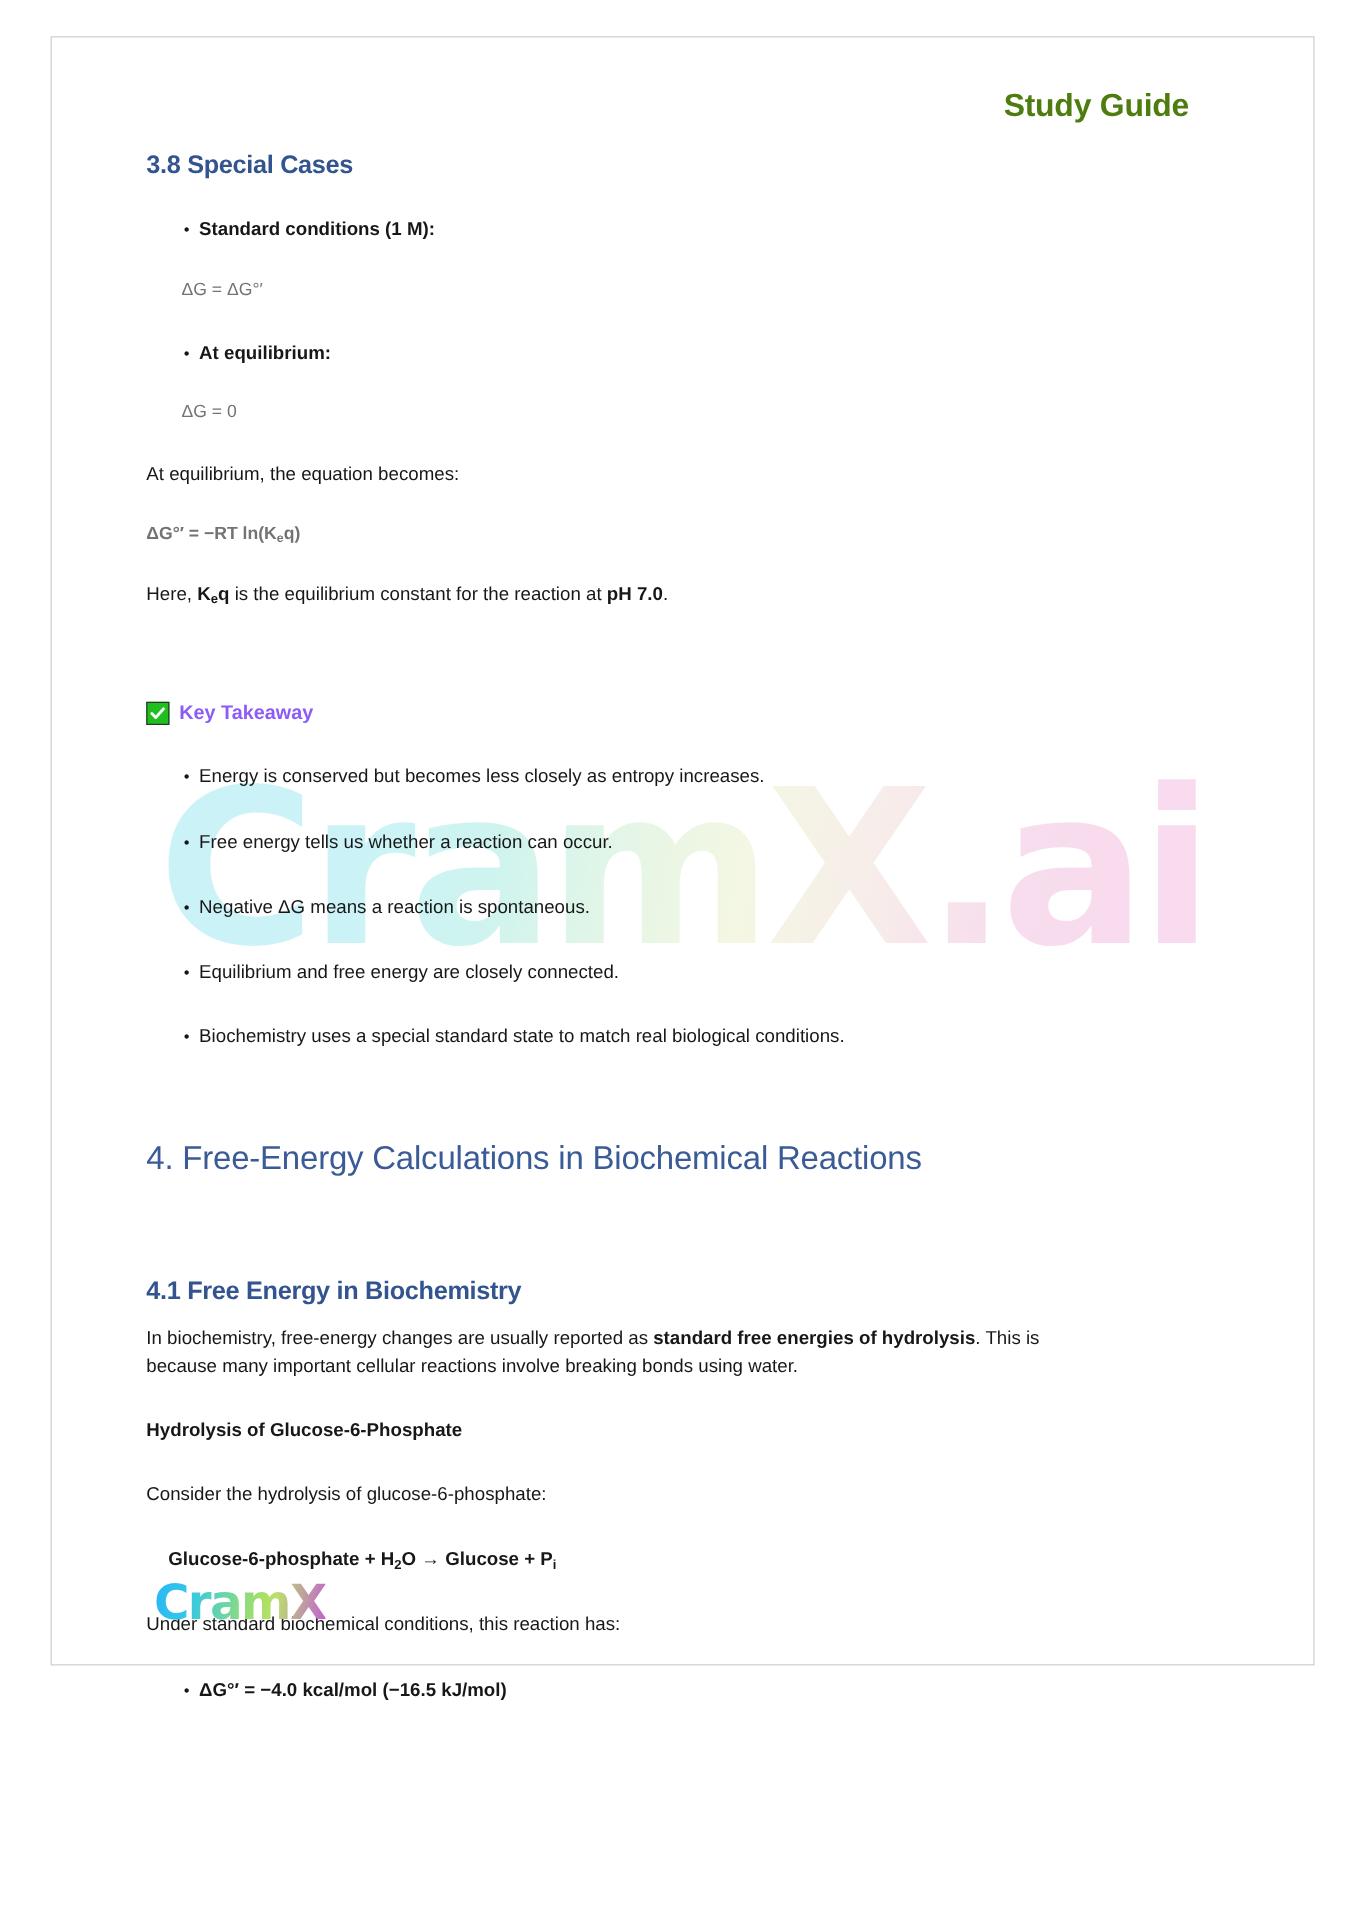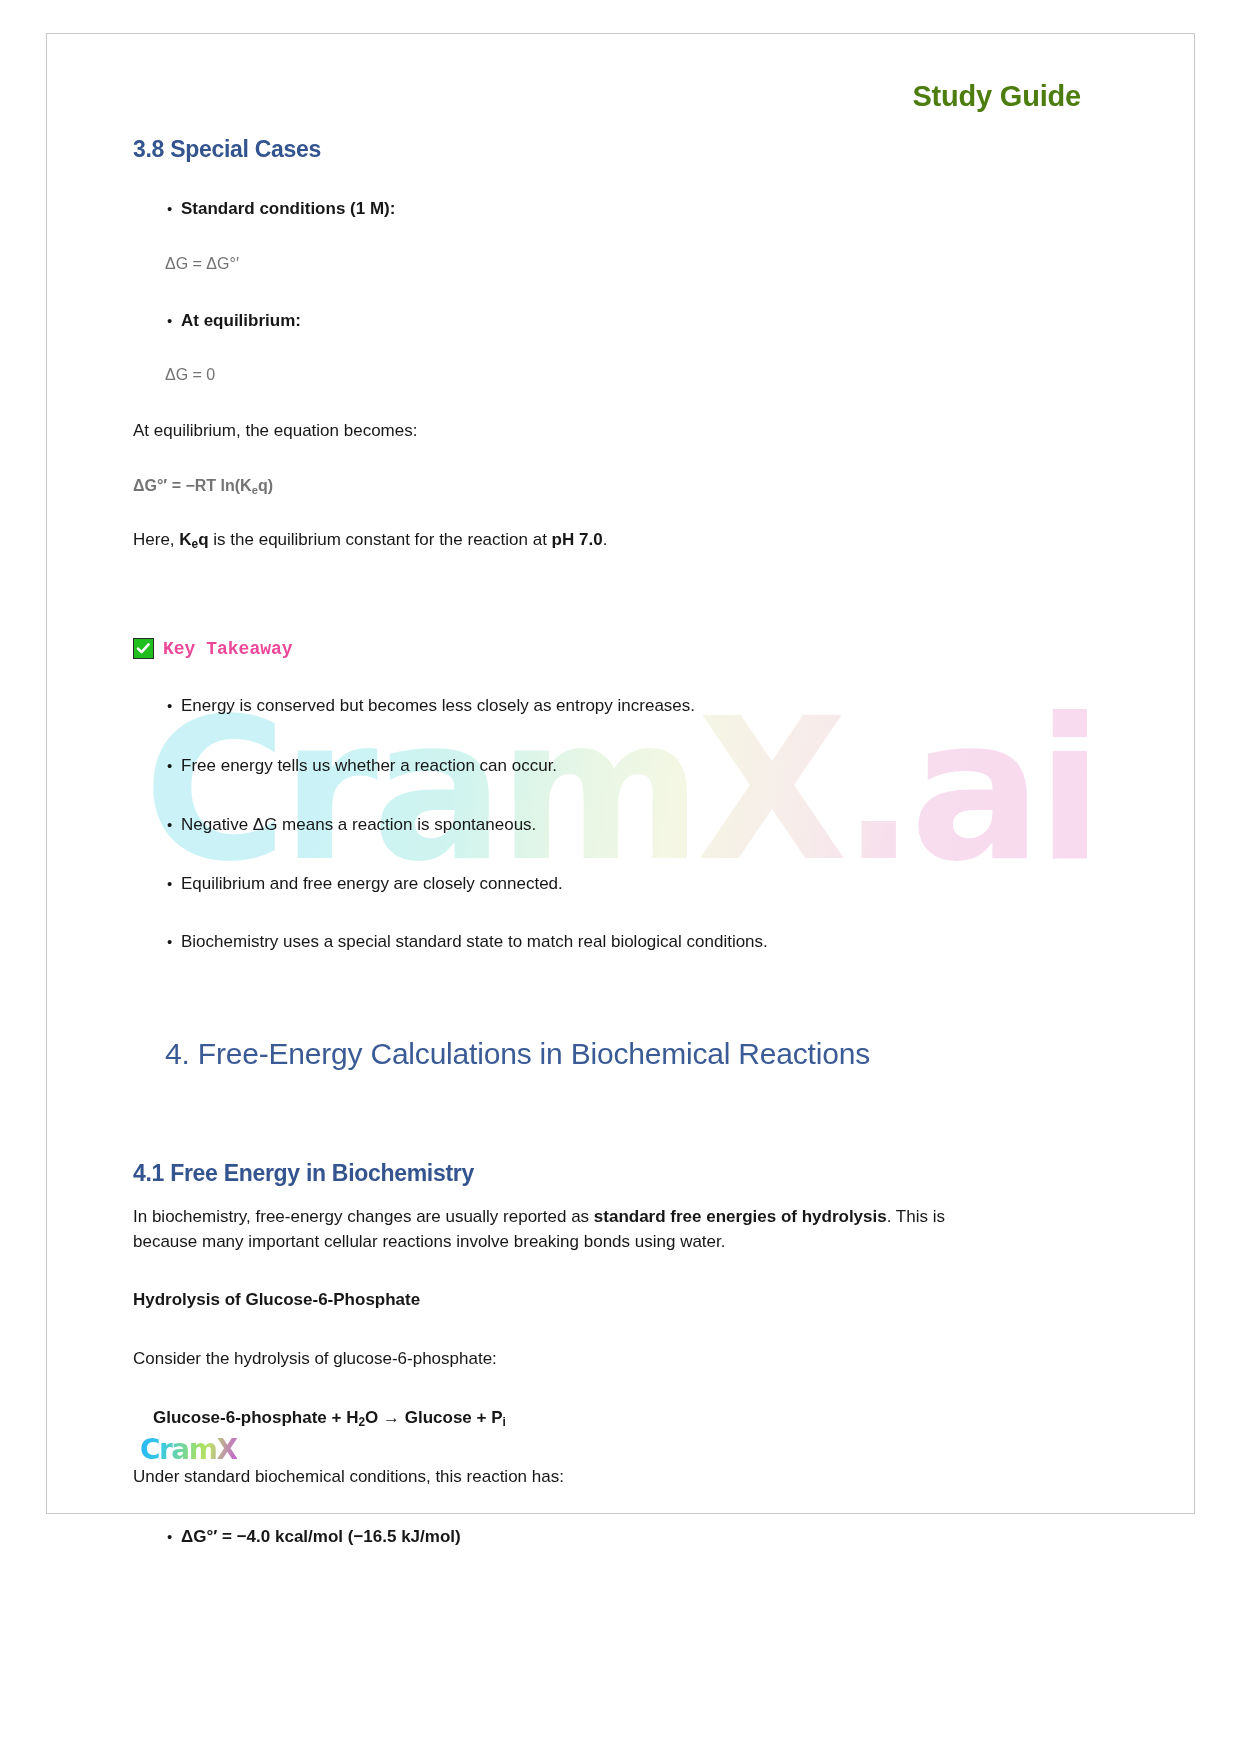--- a/index.html
+++ b/index.html
@@ -141,26 +141,25 @@
   .bullet-row.bold .bullet-text { font-weight: bold; }
 
   .indent-1 { margin-left: 32px; }
   .indent-2 { margin-left: 34px; }
 
   sub { font-size: 0.7em; vertical-align: -0.25em; }
 
   
   .takeaway-head {
     display: flex;
-    align-items: flex-end;
+    align-items: flex-start;
     gap: 9px;
     font-size: 18px;
     font-weight: bold;
-    color: #ec4899;
-    font-family: Liberation Mono, monospace;
+    color: #8b5cf6;
   }
   .check-icon {
     width: 21px;
     height: 21px;
     flex: 0 0 21px;
     background: #1fbf1f;
     border: 1px solid #2a2a2a;
     box-sizing: border-box;
     position: relative;
     display: inline-block;
@@ -169,21 +168,21 @@
 
   
   .logo {
     position: absolute;
     left: 140px;
     top: 1436px;
     z-index: 3;
   }
   .logo-text {
     font-family: "DejaVu Sans", sans-serif;
-    font-size: 28px;
+    font-size: 44px;
     font-weight: bold;
     letter-spacing: -1.5px;
     line-height: 1;
     background-image: linear-gradient(100deg, #29b6f6 0%, #35c8e6 22%, #7fd98f 48%, #a8e063 62%, #b9e06a 70%, #c45bd6 100%);
     -webkit-background-clip: text;
     background-clip: text;
     color: transparent;
     display: inline-block;
   }
 </style>
@@ -249,21 +248,21 @@
       </div>
       <div class="bullet-row indent-2" style="margin-top:35px;">
         <span class="bullet-dot">•</span>
         <span class="bullet-text">Equilibrium and free energy are closely connected.</span>
       </div>
       <div class="bullet-row indent-2" style="margin-top:35px;">
         <span class="bullet-dot">•</span>
         <span class="bullet-text">Biochemistry uses a special standard state to match real biological conditions.</span>
       </div>
 
-      <h1 class="sec-major" style="margin-top:83px;margin-left:32px;">4. Free-Energy Calculations in Biochemical Reactions</h1>
+      <h1 class="sec-major" style="margin-top:83px;">4. Free-Energy Calculations in Biochemical Reactions</h1>
 
       <h2 class="sec" style="margin-top:89px;">4.1 Free Energy in Biochemistry</h2>
 
       <p class="para" style="margin-top:18px;"><span>In biochemistry, free-energy changes are usually reported as </span><b>standard free energies of hydrolysis</b><span>. This is because many important cellular reactions involve breaking bonds using water.</span></p>
 
       <p class="para" style="margin-top:33px; font-weight:bold;">Hydrolysis of Glucose-6-Phosphate</p>
 
       <p class="para" style="margin-top:35px;">Consider the hydrolysis of glucose-6-phosphate:</p>
 
       <p class="para" style="margin-top:34px; font-weight:bold;margin-left:20px;"><span>Glucose-6-phosphate + H</span><sub>2</sub><span>O → Glucose + P</span><sub>i</sub></p>

